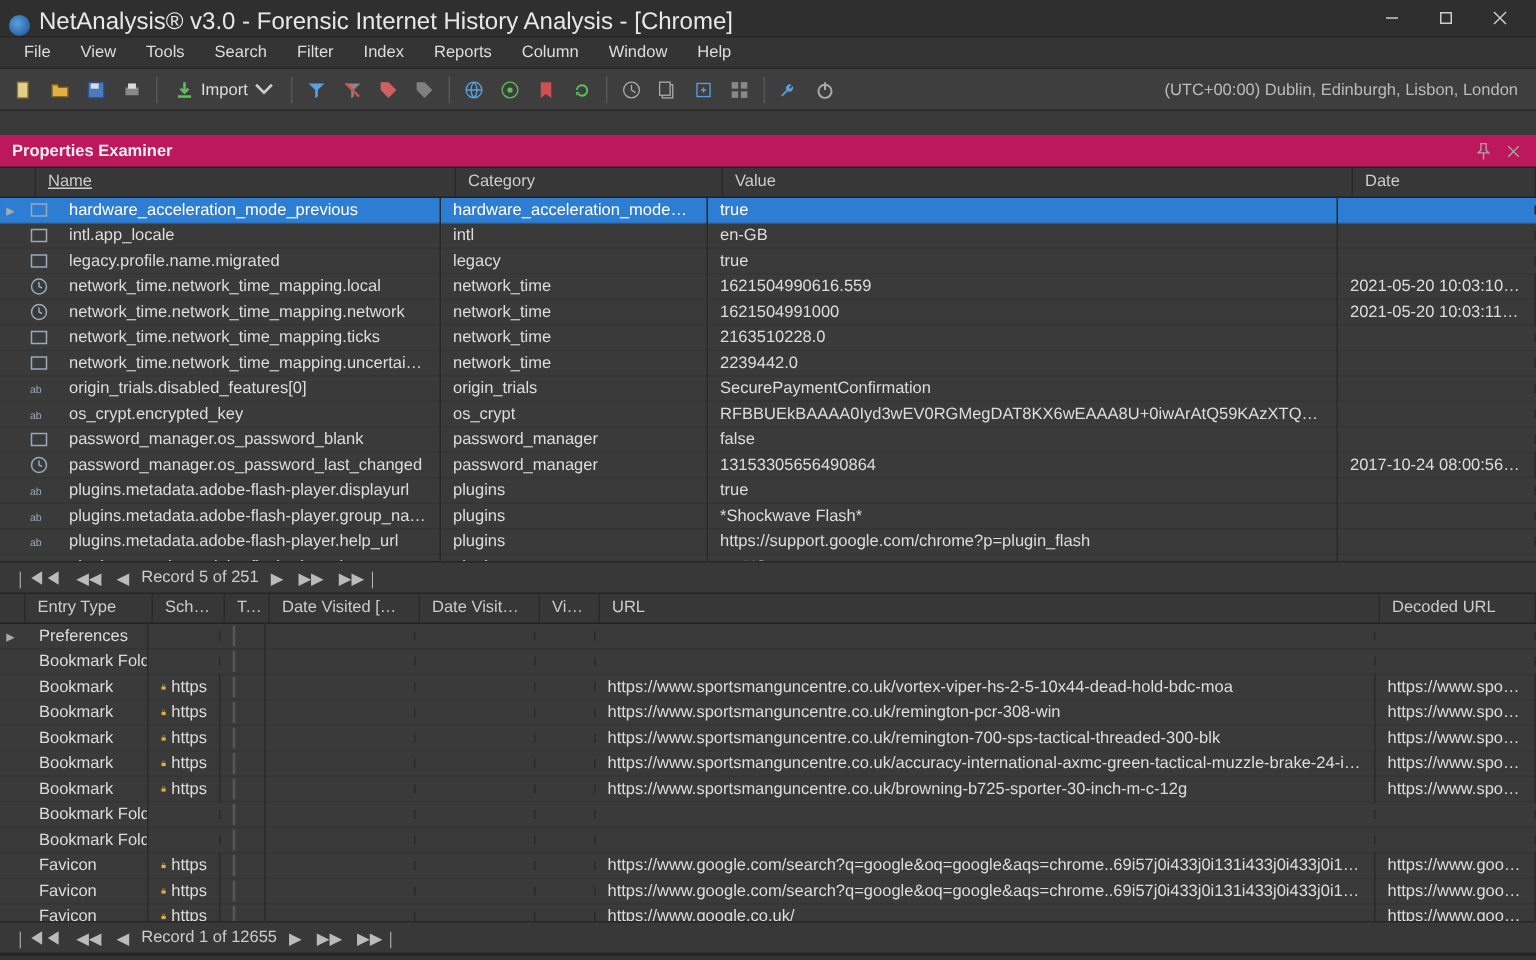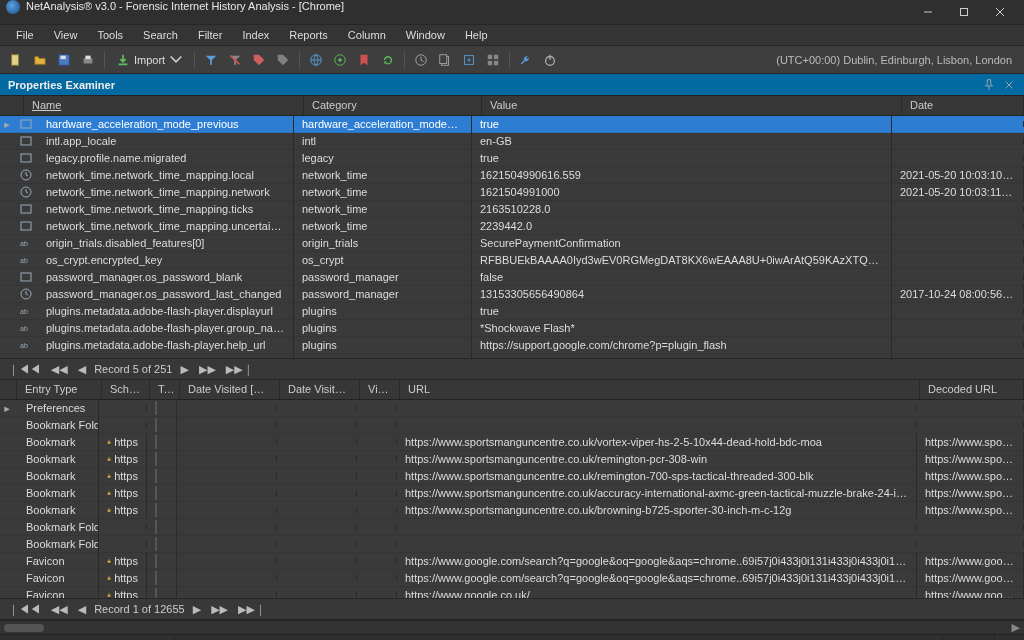--- a/index.html
+++ b/index.html
@@ -1,30 +1,30 @@
 <!DOCTYPE html>
 <html><head>
 <meta charset="utf-8">
 <style>
   * { box-sizing: border-box; margin: 0; padding: 0; }
   html, body { width: 1024px; height: 640px; overflow: hidden; font-family: "Segoe UI", Tahoma, sans-serif; font-size: 11px; background: #3a3a3a; color: #ddd; }
-  .titlebar { height: 24px; background: #2f2f2f; display: flex; align-items: flex-start; padding: 0 6px; color: #e8e8e8; font-size: 11px; }
+  .titlebar { height: 24px; background: #2f2f2f; display: flex; align-items: flex-end; padding: 0 6px; color: #e8e8e8; font-size: 16px; }
   .titlebar .logo { width: 14px; height: 14px; border-radius: 50%; background: radial-gradient(circle at 40% 40%, #5aa0e0, #1a4f8a); margin-right: 6px; }
   .titlebar .spacer { flex: 1; }
   .winbtn { width: 36px; height: 24px; display: flex; align-items: center; justify-content: center; color: #ccc; }
   .winbtn svg { width: 10px; height: 10px; }
   .menubar { height: 22px; background: #343434; display: flex; align-items: center; padding: 0 6px; color: #ddd; border-top: 1px solid #262626; border-bottom: 1px solid #262626; }
   .menubar span { padding: 2px 10px; color: #ddd; }
   .toolbar { height: 28px; background: #3e3e3e; display: flex; align-items: center; padding: 0 4px; border-bottom: 1px solid #262626; }
   .tbtn { width: 22px; height: 22px; display: flex; align-items: center; justify-content: center; margin: 12px 1px; border-radius: 2px; }
   .tbtn svg { width: 14px; height: 14px; }
   .tsep { width: 1px; height: 18px; background: #555; margin: 0 4px; }
   .tbtn.text { width: auto; padding: 0 6px; color: #ddd; font-size: 11px; gap: 4px; }
   .tz { flex: 1; text-align: right; padding-right: 8px; color: #bbb; font-size: 11px; }
-  .panel-hdr { height: 22px; background: #0369a1; display: flex; align-items: center; padding: 0 8px; font-weight: 600; color: #eee; border-bottom: 1px solid #222; }
+  .panel-hdr { height: 22px; background: #be185d; display: flex; align-items: center; padding: 0 8px; font-weight: 600; color: #eee; border-bottom: 1px solid #222; margin-top: 16px; }
   .panel-hdr .spacer { flex: 1; }
   .smallicon { width: 14px; height: 14px; margin-left: 6px; color: #aaa; }
   .grid-header { display: flex; height: 20px; background: #373737; border-bottom: 1px solid #222; color: #ccc; font-size: 11px; }
   .col { padding: 3px 8px; border-right: 1px solid #2a2a2a; overflow: hidden; white-space: nowrap; text-overflow: ellipsis; }
   .top-grid { height: 262px; overflow: hidden; }
   .grid-body { overflow: hidden; }
   .row { display: flex; height: 17px; align-items: center; font-size: 11px; color: #ddd; border-bottom: 1px solid rgba(0,0,0,0.08); }
   .row.selected { background: #2d7dd2; color: #fff; }
   .iconcell { width: 24px; display: flex; justify-content: center; align-items: center; }
   .iconcell svg { width: 12px; height: 12px; }

